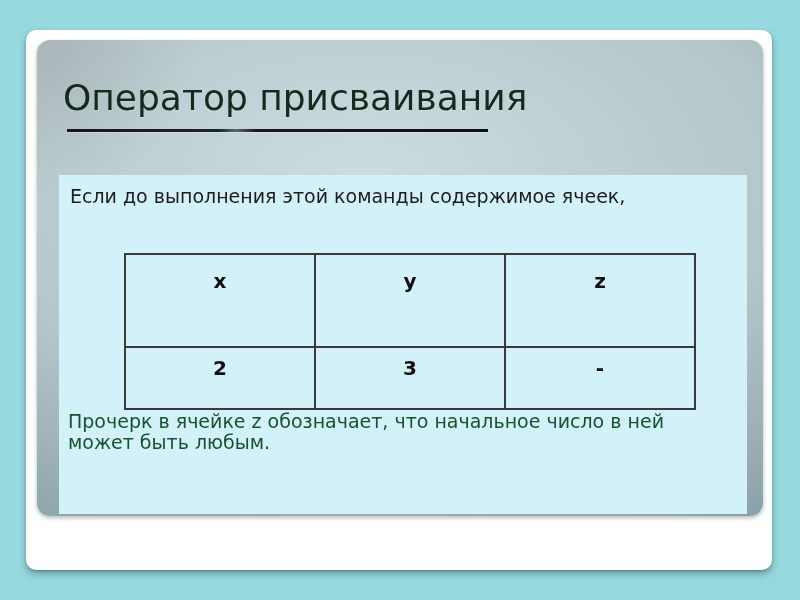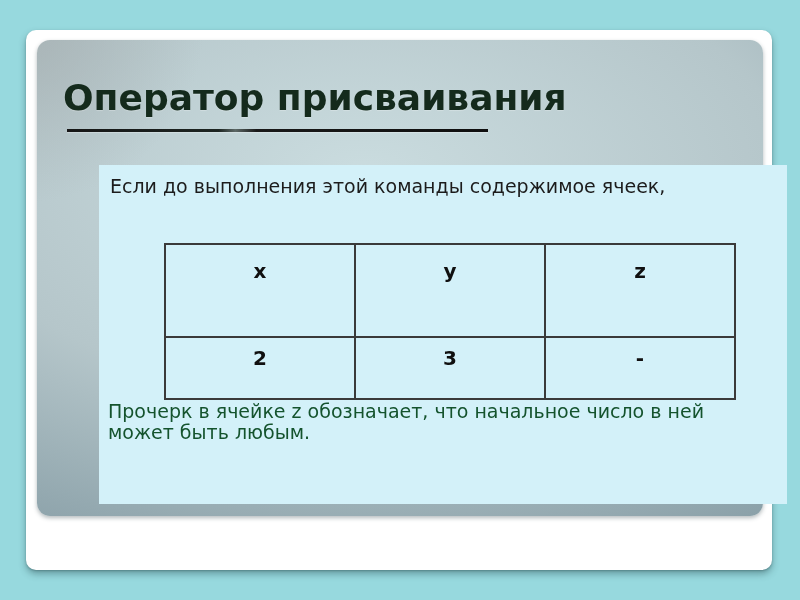--- a/index.html
+++ b/index.html
@@ -31,41 +31,40 @@
       radial-gradient(ellipse 130% 105% at 45% 28%, #cadcdf 0%, #b5c6ca 45%, #8ba1a9 80%, #7d939c 100%);
     box-shadow: 0 2px 4px rgba(40, 60, 65, 0.35);
   }
 
   .title {
     position: absolute;
     left: 26px; top: 34px;
     margin: 0;
     font-size: 36px;
     line-height: 48px;
-    font-weight: bold;
+    font-weight: normal;
     color: #142a1c;
     white-space: nowrap;
     letter-spacing: 0px;
     text-shadow: 0 1px 1px rgba(255,255,255,0.25);
   }
 
   .title-underline {
     position: absolute;
     left: 30px; top: 89px;
     width: 421px; height: 3px;
     background: linear-gradient(90deg, #161616 0%, #1d2522 36%, #5c6866 40%, #191919 45%, #0f0f0f 100%);
     box-shadow: 0 1px 1px rgba(255,255,255,0.3);
   }
 
   .content-box {
     position: absolute;
-    left: 22px; top: 125px;
+    left: 22px; top: 135px;
     width: 688px; height: 339px;
     background: #d3f1f9;
-    margin-left: 40px;
   }
 
   .textline { display: block; white-space: pre; }
 
   .intro {
     position: absolute;
     left: 11px; top: 10px;
     font-size: 19px;
     line-height: 23px;
     color: #1c1c1c;

